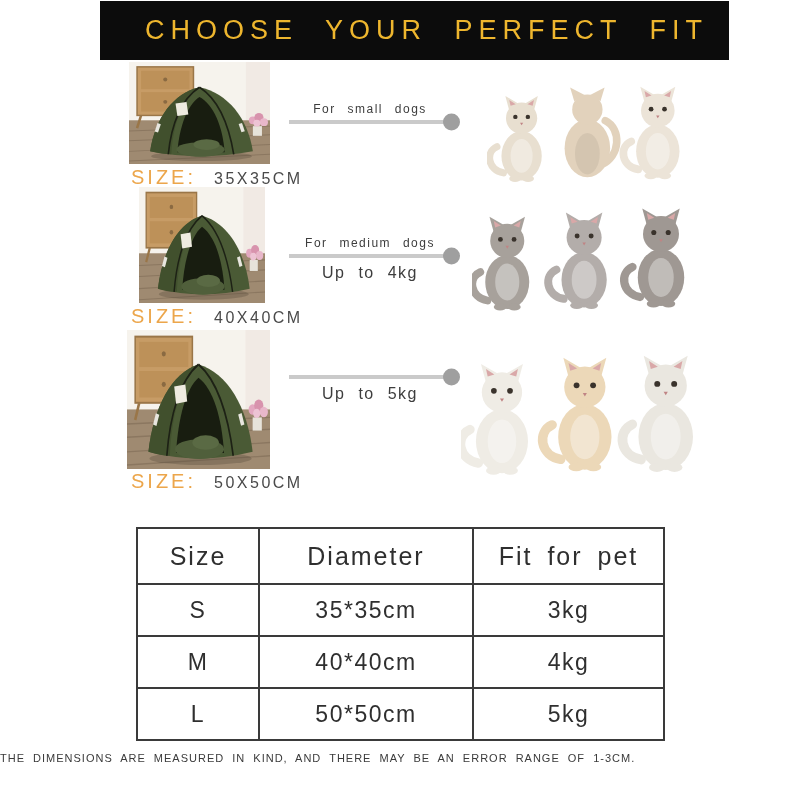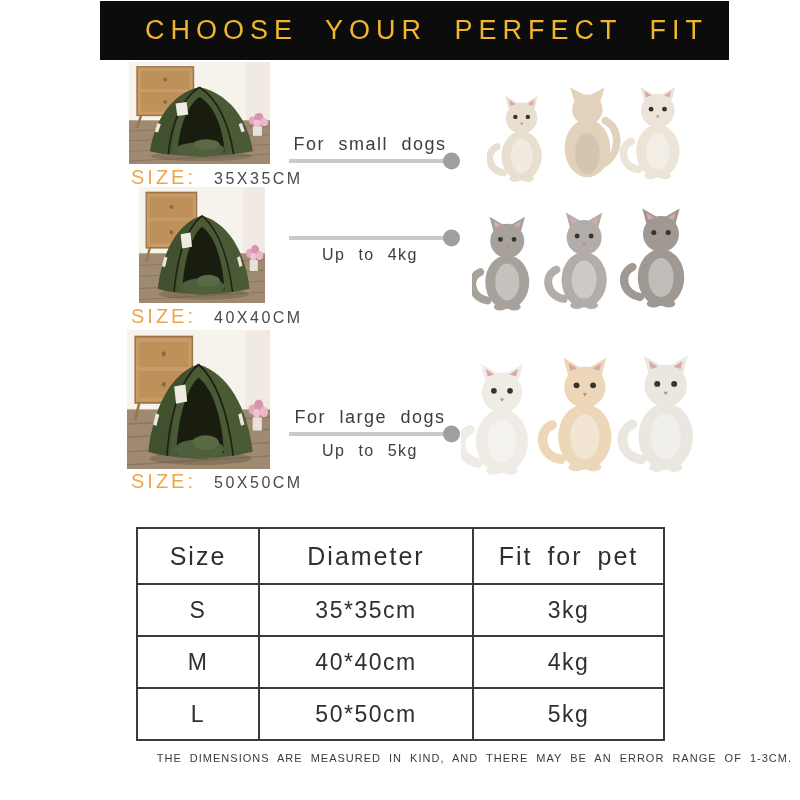--- a/index.html
+++ b/index.html
@@ -26,22 +26,22 @@
   .photo{display:block;}
   .photo svg{display:block;width:100%;height:100%;}
 
   
   .size-cap{white-space:nowrap;font-size:16px;}
   .size-cap .lbl{color:var(--size-label);letter-spacing:3px;margin-right:18px;font-size:20px;}
   .size-cap .val{color:#4a4a4a;letter-spacing:2.5px;}
 
   
   .fit{width:162px;text-align:center;}
-  .fit-title{font-size:18px;color:var(--text-dark);letter-spacing:1.5px;word-spacing:7px;
-    padding-bottom:4px;white-space:nowrap;margin-top:32px;}
+  .fit-title{font-size:12px;color:var(--text-dark);letter-spacing:1.5px;word-spacing:7px;
+    padding-bottom:4px;white-space:nowrap;}
   .fit-line{position:relative;height:4px;background:var(--ribbon-line);}
   .fit-dot{position:absolute;right:-9px;top:50%;transform:translateY(-50%);
     width:17px;height:17px;border-radius:50%;background:var(--ribbon-dot);}
   .fit-weight{font-size:16px;color:var(--text-dark);letter-spacing:1.5px;word-spacing:7px;
     padding-top:6px;white-space:nowrap;}
 
   
   .cats svg{display:block;width:100%;height:100%;}
 
   
@@ -52,21 +52,21 @@
   table.size-table td,table.size-table th{
     border:2px solid var(--table-border);text-align:center;vertical-align:middle;
     font-weight:normal;padding:0;margin-left:33px;
   }
   table.size-table th{font-size:25px;letter-spacing:2px;word-spacing:6px;height:54px;}
   table.size-table td{font-size:23px;letter-spacing:1.5px;height:50px;}
   .col-size{width:122px;}.col-diam{width:214px;}.col-fit{width:191px;}
 
   
   .disclaimer{
-    left:0;top:752px;width:792px;text-align:right;font-size:11px;color:#3a3a3a;
+    left:0;top:752px;width:792px;text-align:left;font-size:11px;color:#3a3a3a;
     letter-spacing:1px;word-spacing:4px;white-space:nowrap;
   }
 </style>
 </head>
 <body style="--banner-bg: #0c0c0c; --banner-text: #eeb62e; --size-label: #eca64b; --ribbon-line: #cacaca; --ribbon-dot: #9f9f9f; --table-border: #3a3a3a; --text-dark: #3d3d3d; --tent-green: #4a5a35;">
 
 <svg width="0" height="0" style="position:absolute">
   <defs>
     <g id="tent-scene">
       <rect x="0" y="0" width="140" height="66" fill="#f6f3ed"></rect>
@@ -168,20 +168,21 @@
 
 <div class="abs photo" style="left:139px;top:187px;width:126px;height:116px;">
   <svg viewBox="0 0 140 105" preserveAspectRatio="none">
       <use href="#tent-scene"></use>
     </svg>
 </div>
 <div class="abs size-cap" style="left:131px;top:305px;">
   <span class="lbl">SIZE:</span><span class="val">40X40CM</span>
 </div>
 <div class="abs fit" style="left:289px;top:236px;">
+  <div class="fit-title">For medium dogs</div>
   <div class="fit-line">
     <span class="fit-dot"></span>
   </div>
   <div class="fit-weight">Up to 4kg</div>
 </div>
 <div class="abs cats" style="left:472px;top:205px;width:230px;height:106px;">
   <svg viewBox="0 0 230 106">
     <g transform="translate(4,16) scale(1.42)" style="color:#a7a19b">
         <use href="#cat-front"></use>
       </g>
@@ -196,21 +197,20 @@
 
 <div class="abs photo" style="left:127px;top:330px;width:143px;height:139px;">
   <svg viewBox="0 0 140 105" preserveAspectRatio="none">
       <use href="#tent-scene"></use>
     </svg>
 </div>
 <div class="abs size-cap" style="left:131px;top:470px;">
   <span class="lbl">SIZE:</span><span class="val">50X50CM</span>
 </div>
 <div class="abs fit" style="left:289px;top:375px;">
-  <div class="fit-title">For large dogs</div>
   <div class="fit-line">
     <span class="fit-dot"></span>
   </div>
   <div class="fit-weight">Up to 5kg</div>
 </div>
 <div class="abs cats" style="left:461px;top:349px;width:242px;height:126px;">
   <svg viewBox="0 0 242 126">
     <g transform="translate(4,20) scale(1.68)" style="color:#efece5">
         <use href="#cat-front"></use>
       </g>

